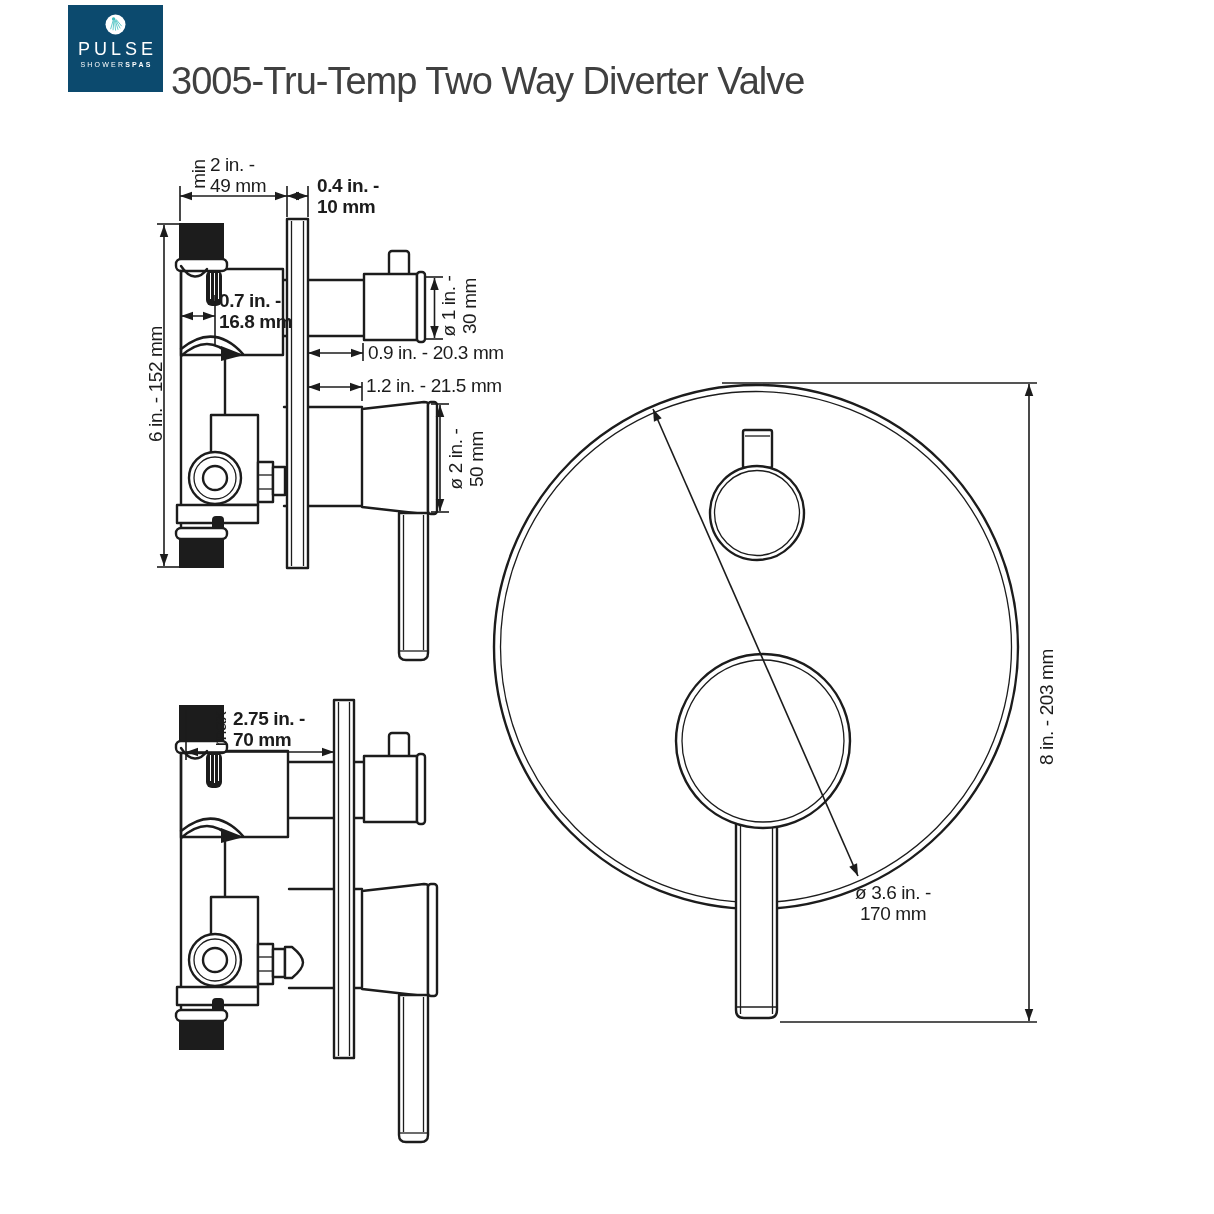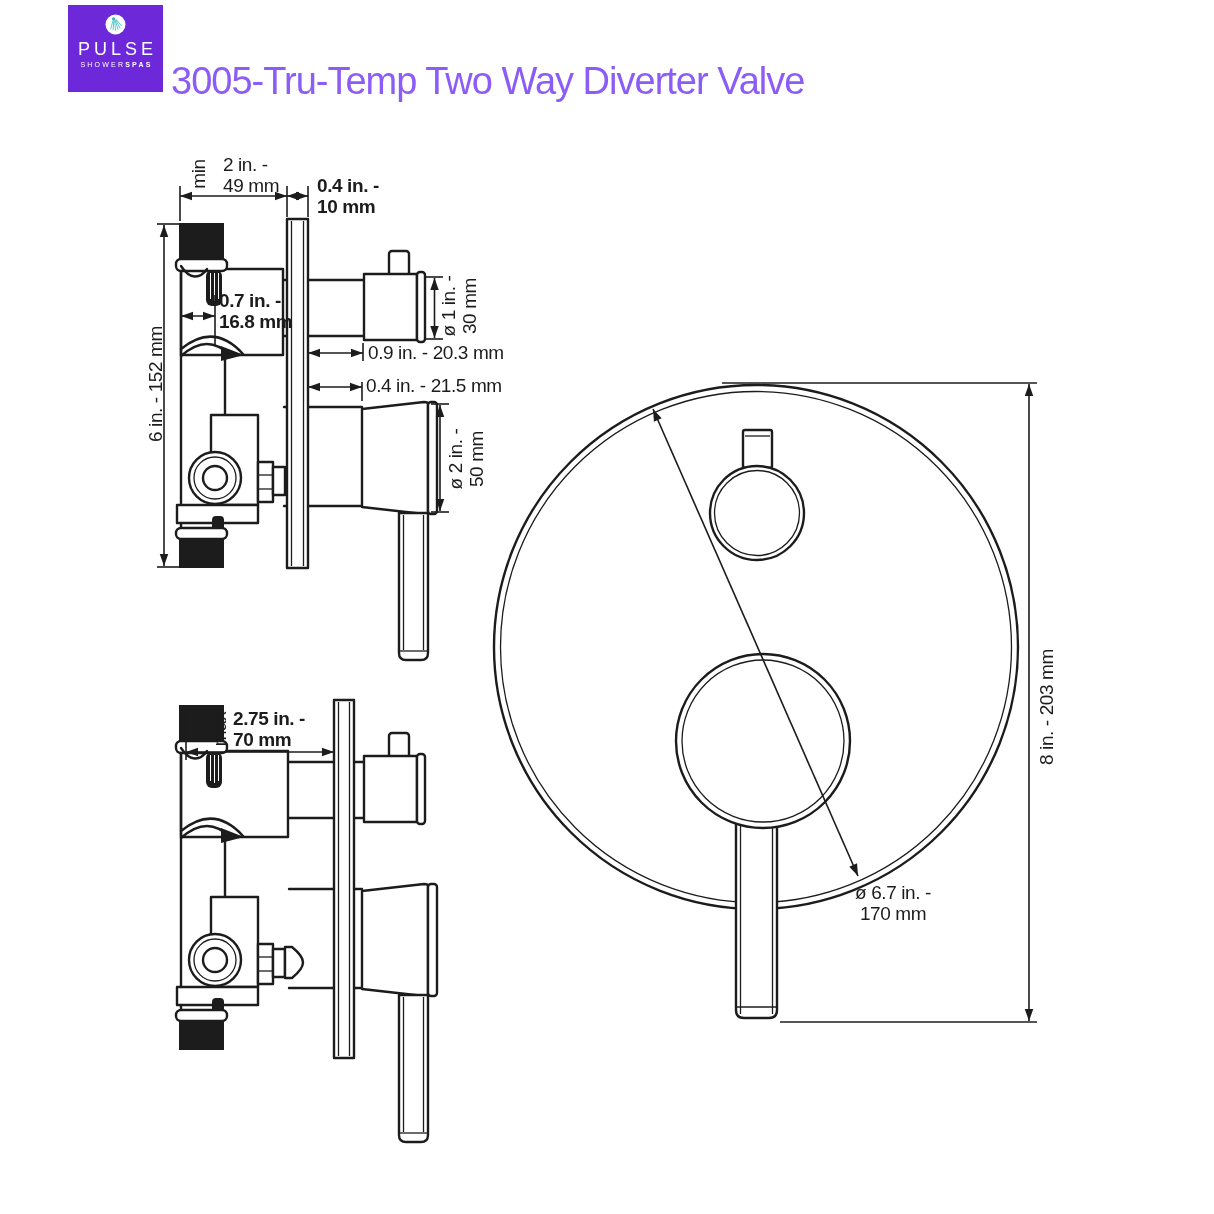--- a/index.html
+++ b/index.html
@@ -4,54 +4,54 @@
 <style>
   html,body { margin:0; padding:0; background:#fff; }
   #page {
     position:relative; width:1214px; height:1214px;
     background:#ffffff; overflow:hidden;
     font-family:"Liberation Sans", sans-serif;
   }
   
   #logo {
     position:absolute; left:68px; top:5px; width:95px; height:87px;
-    background:#6d28d9; display:flex; flex-direction:column; align-items:center;
+    background:#0c4a6e; display:flex; flex-direction:column; align-items:center;
   }
   #logo .icon { margin-top:9px; width:21px; height:21px; }
   #logo .brand {
     color:#fff; font-size:18px; letter-spacing:4px; font-weight:400;
     margin-top:5px; padding-left:4px; line-height:18px;
   }
   #logo .sub {
     color:#fff; font-size:7px; letter-spacing:2.2px; margin-top:3px;
     padding-left:2px; white-space:nowrap;
   }
   #logo .sub b { font-weight:700; }
   #title {
     position:absolute; left:171px; top:61px;
     font-size:38px; line-height:40px; font-weight:400; letter-spacing:-1px;
-    color:#8b5cf6; white-space:nowrap;
+    color:#404040; white-space:nowrap;
   }
   
   #art { position:absolute; left:0; top:0; }
   .wh   { stroke:#1c1c1c; stroke-width:2.4; fill:#ffffff; stroke-linejoin:round; }
   .ln   { stroke:#1c1c1c; stroke-width:2.4; fill:none; stroke-linecap:round; stroke-linejoin:round; }
   .thin { stroke:#1c1c1c; stroke-width:1.3; fill:none; }
   .solid{ fill:#1c1c1c; stroke:none; }
   .whl  { stroke:#ffffff; stroke-width:1; fill:none; }
   .dim  { stroke:#1c1c1c; stroke-width:1.6; fill:none; }
   
   .dim-label {
     position:absolute; color:#1c1c1c; white-space:pre;
     font-size:19px; line-height:20.5px; letter-spacing:-0.4px;
   }
   .rot { transform:translate(-50%,-50%) rotate(-90deg); text-align:center; }
   .ctr { transform:translate(-50%,-50%); text-align:center; }
   .lbl-min-note { left:199px; top:174px; }
-  .lbl-min      { left:210px; top:155px;margin-left:13px; }
+  .lbl-min      { left:210px; top:155px; }
   .lbl-04       { left:317px; top:176px;font-weight:bold; }
   .lbl-07       { left:219px; top:291px;font-weight:bold; }
   .lbl-d1       { left:459px; top:306px; }
   .lbl-09       { left:368px; top:343px; }
   .lbl-08       { left:366px; top:376px; }
   .lbl-d2       { left:466px; top:459px; }
   .lbl-h6       { left:156px; top:384px; }
   .lbl-max-note { left:220px; top:729px; }
   .lbl-max      { left:233px; top:709px;font-weight:bold; }
   .lbl-d67      { left:893px; top:903px; }
@@ -246,23 +246,23 @@
   <span class="dim-label rot lbl-min-note">min</span>
   <span class="dim-label lbl-min">2 in. -
 49 mm</span>
   <span class="dim-label lbl-04">0.4 in. -
 10 mm</span>
   <span class="dim-label lbl-07">0.7 in. -
 16.8 mm</span>
   <span class="dim-label rot lbl-d1">ø 1 in. -
 30 mm</span>
   <span class="dim-label lbl-09">0.9 in. - 20.3 mm</span>
-  <span class="dim-label lbl-08">0.4 in. - 21.5 mm</span>
+  <span class="dim-label lbl-08">1.2 in. - 21.5 mm</span>
   <span class="dim-label rot lbl-d2">ø 2 in. -
 50 mm</span>
   <span class="dim-label rot lbl-h6">6 in. - 152 mm</span>
   <span class="dim-label rot lbl-max-note">max</span>
   <span class="dim-label lbl-max">2.75 in. -
 70 mm</span>
-  <span class="dim-label ctr lbl-d67">ø 6.7 in. -
+  <span class="dim-label ctr lbl-d67">ø 3.6 in. -
 170 mm</span>
   <span class="dim-label rot lbl-h8">8 in. - 203 mm</span>
 </div>
 
 </body></html>

